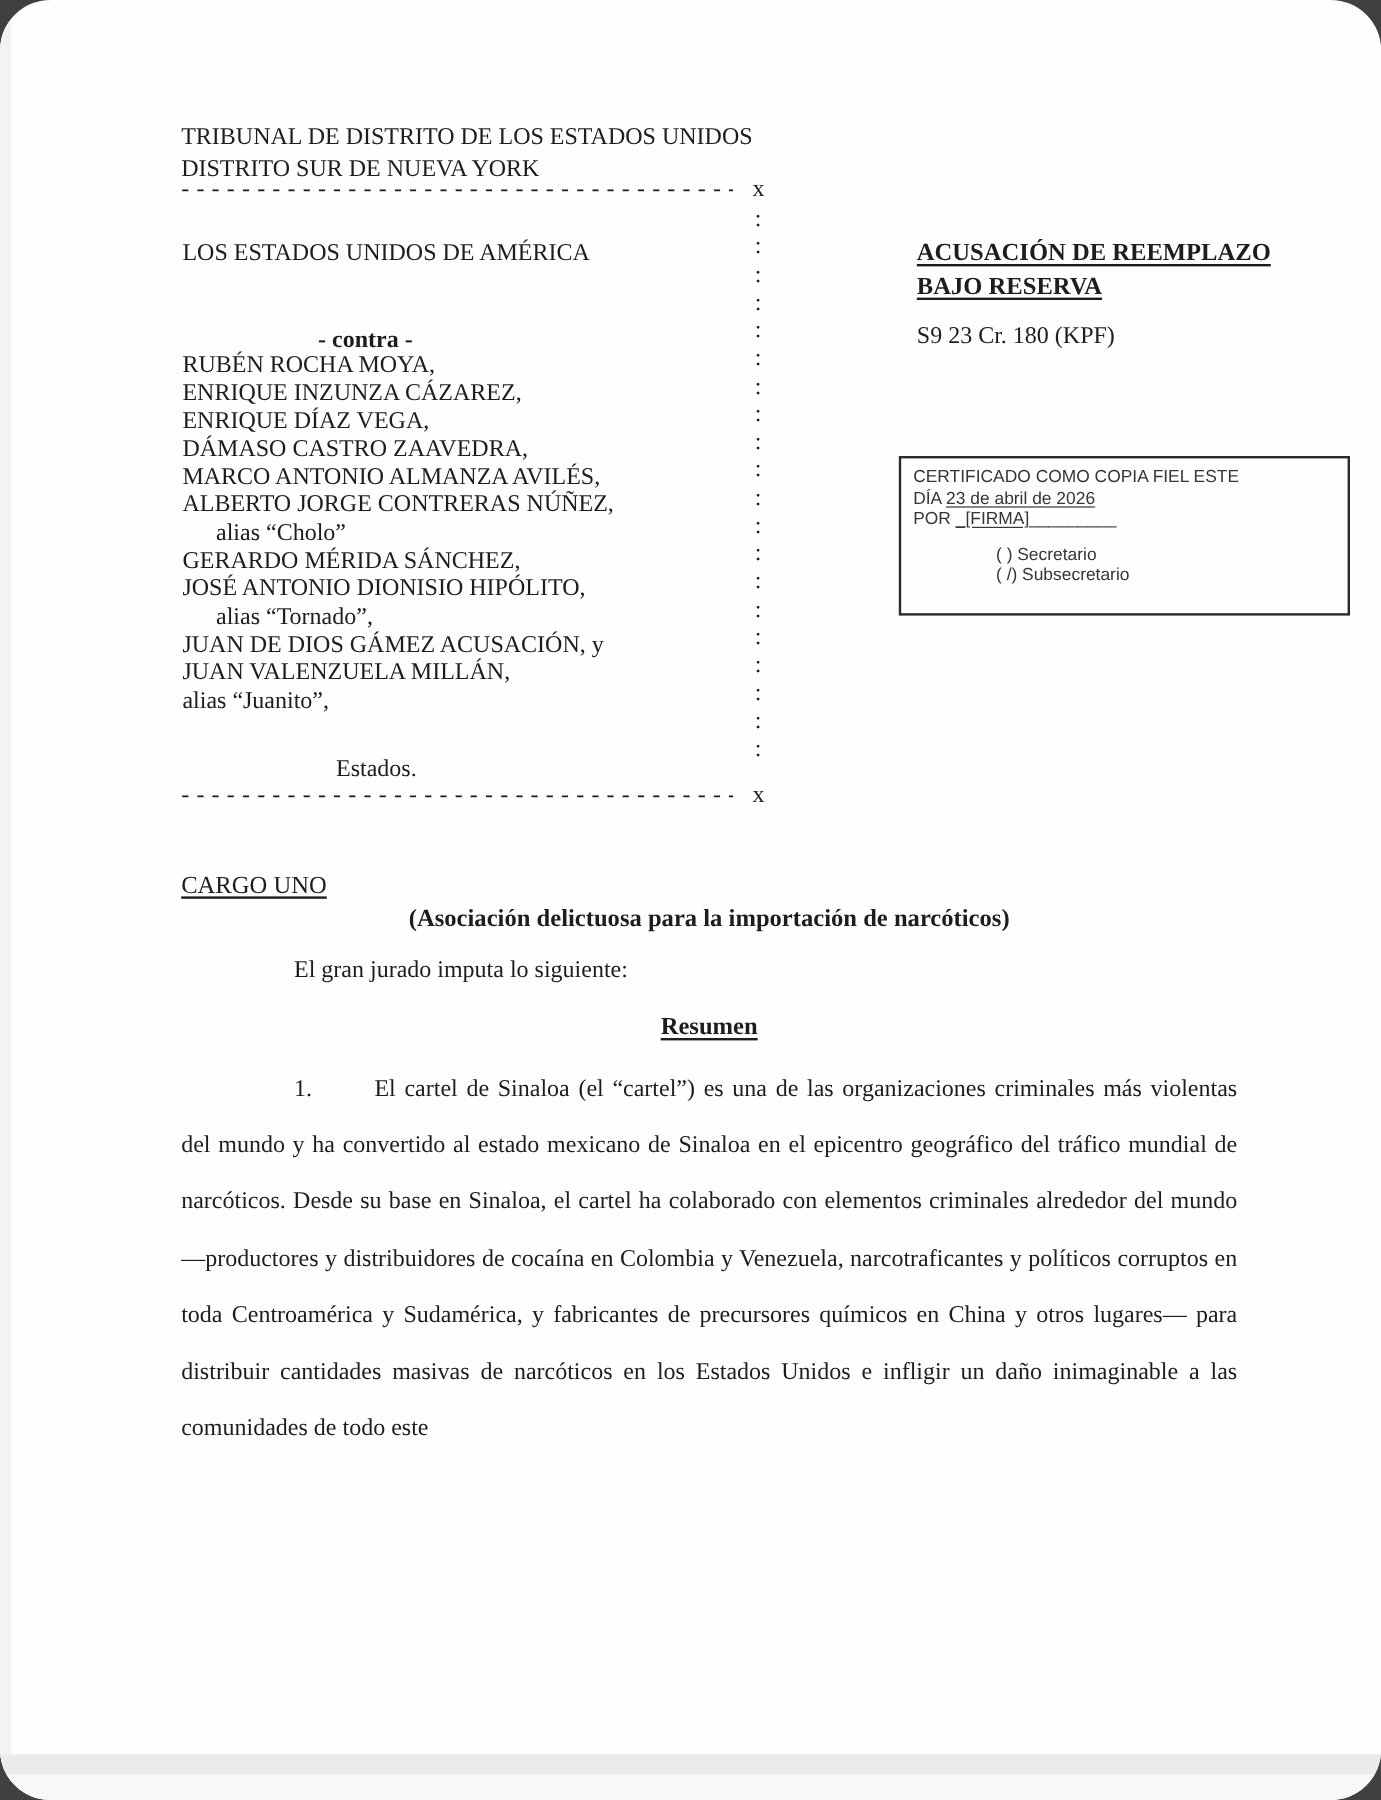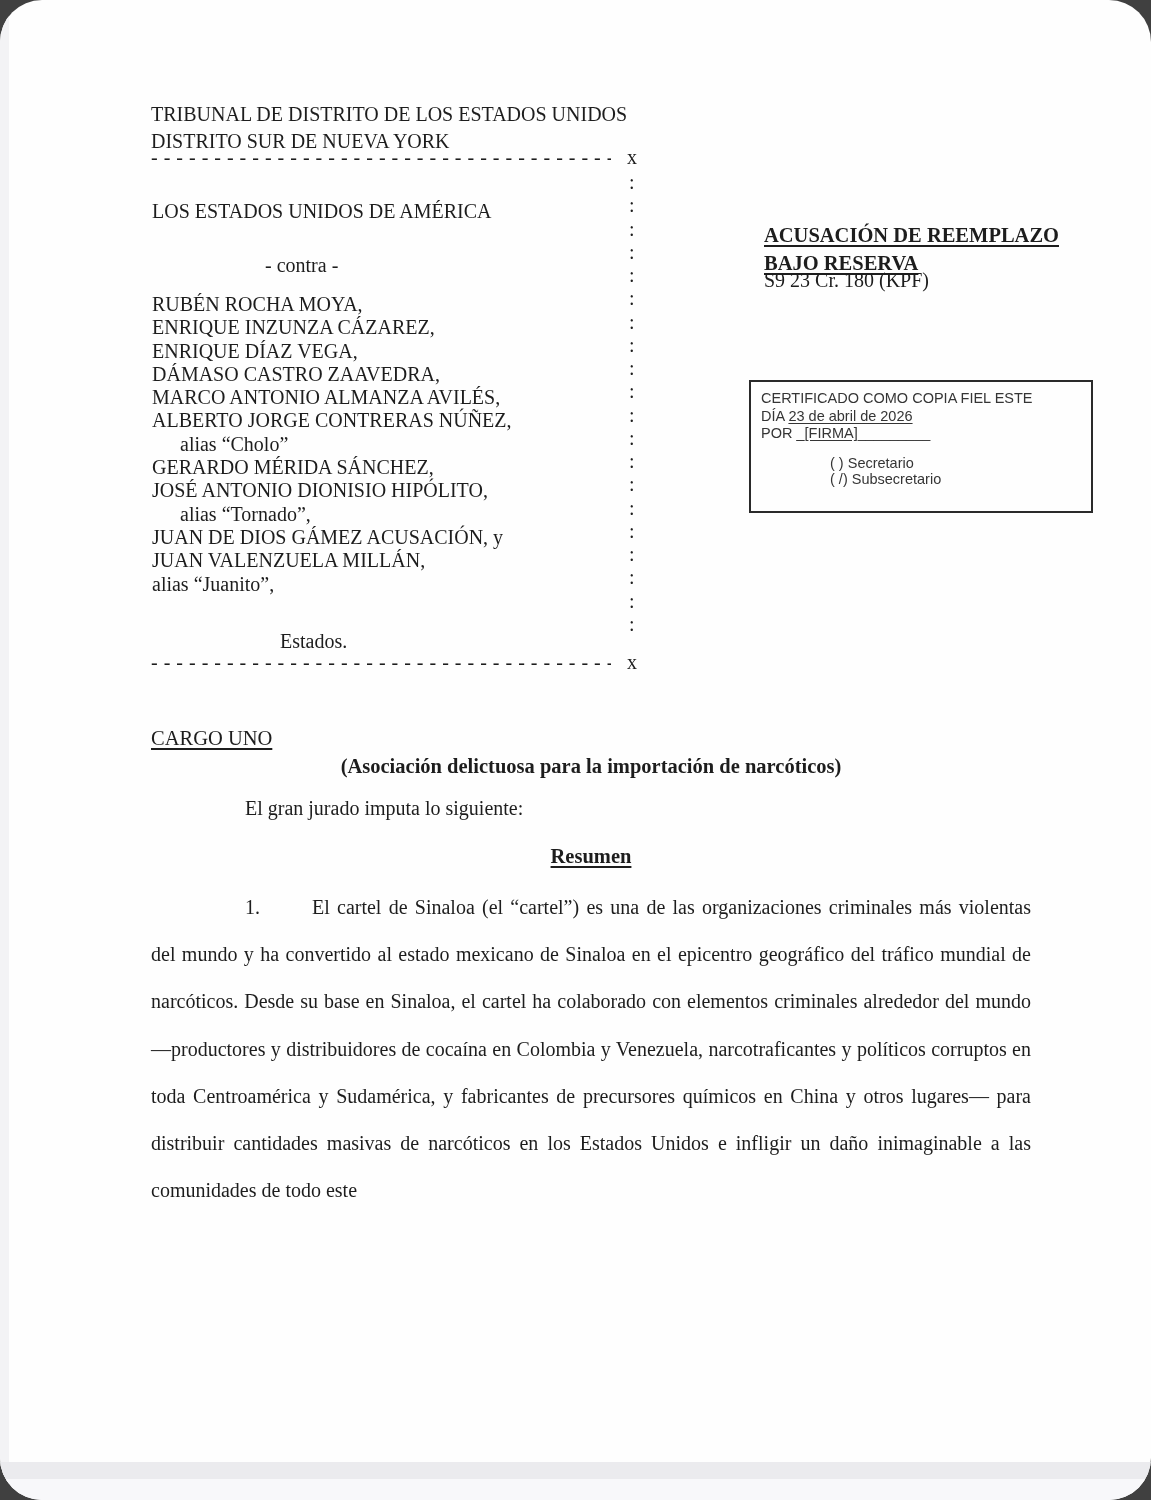--- a/index.html
+++ b/index.html
@@ -42,37 +42,37 @@
   .dash-top { top: 146px; }
   .dash-bottom { top: 651px; }
   .x-mark { position: absolute; left: 627px; font-size: 20px; }
   .x-top { top: 146px; }
   .x-bottom { top: 651px; }
   .colon-column {
     position: absolute; left: 629px; top: 171px;
     font-size: 20px; line-height: 23.25px; text-align: center;
   }
   .plaintiff { position: absolute; left: 152px; top: 200px; font-size: 20px; }
-  .versus { position: absolute; left: 265px; top: 254px; font-size: 20px; }
+  .versus { position: absolute; left: 265px; top: 272px; font-size: 20px; font-weight: bold; }
   .defendants { position: absolute; left: 152px; top: 293px; font-size: 20px; line-height: 23.3px; }
   .defendant-line.indent-1 { padding-left: 28px; }
   .caption-closing { position: absolute; left: 280px; top: 630px; font-size: 20px; }
 
   
   .indictment-title {
     position: absolute; left: 764px; top: 197px;
-    font-size: 20.5px; line-height: 28px; font-weight: bold; margin-top: 24px;
+    font-size: 20.5px; line-height: 28px; font-weight: bold;
   }
   .indictment-title .u-line { text-decoration: underline; text-decoration-thickness: 2px; text-underline-offset: 3px; }
   .case-number { position: absolute; left: 764px; top: 269px; font-size: 20px; }
 
   
   .cert-box {
     position: absolute; left: 749px; top: 380px;
-    width: 344px; height: 133px; box-sizing: border-box;
+    width: 376px; height: 133px; box-sizing: border-box;
     border: 2px solid #2a2a2a;
     padding: 8px 10px;
     font-family: "Liberation Sans", sans-serif;
     font-size: 14.5px; line-height: 17.5px; color: #353535;
   }
   .cert-box .u { text-decoration: underline; text-underline-offset: 2px; }
   .cert-options { margin-top: 12px; margin-left: 69px; line-height: 16.5px; }
 
   
   .charge-heading {

